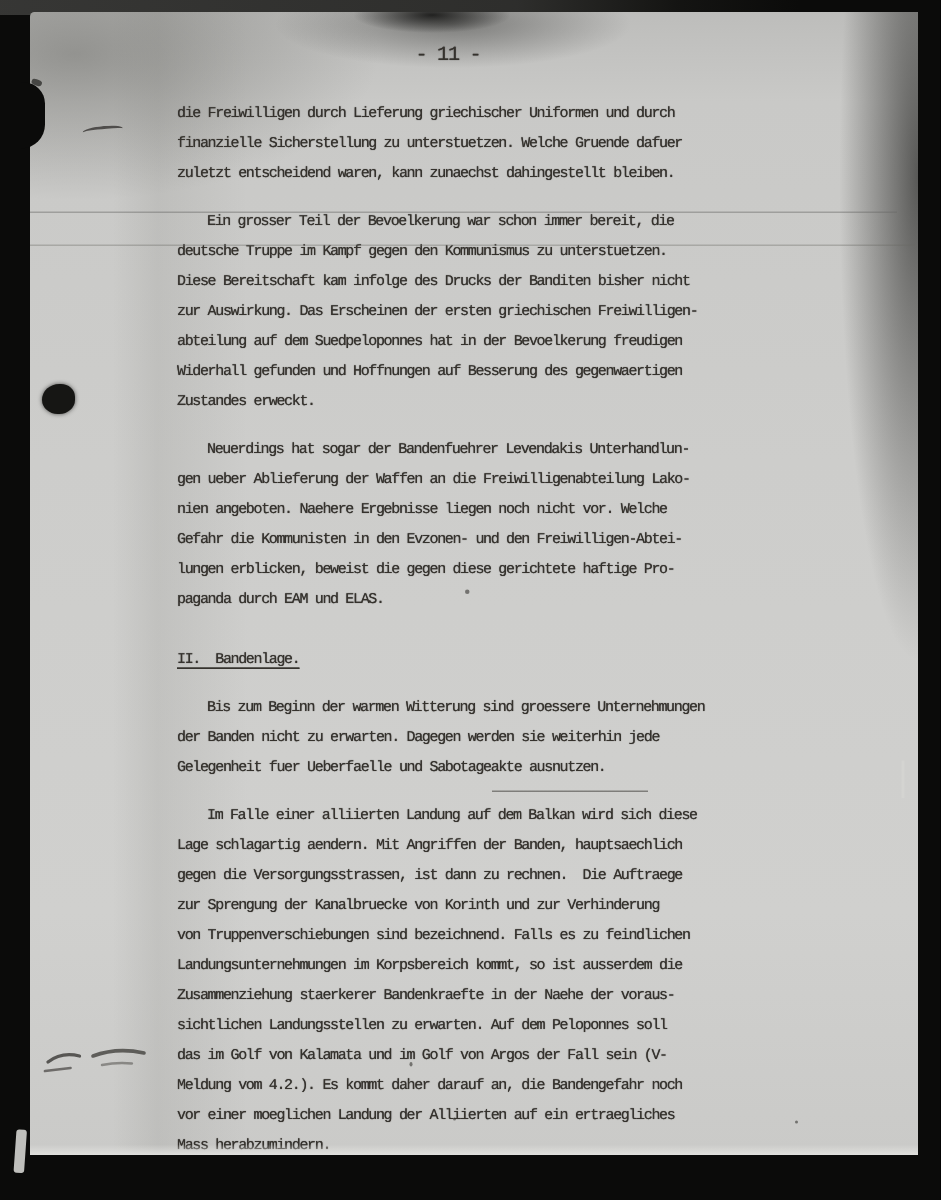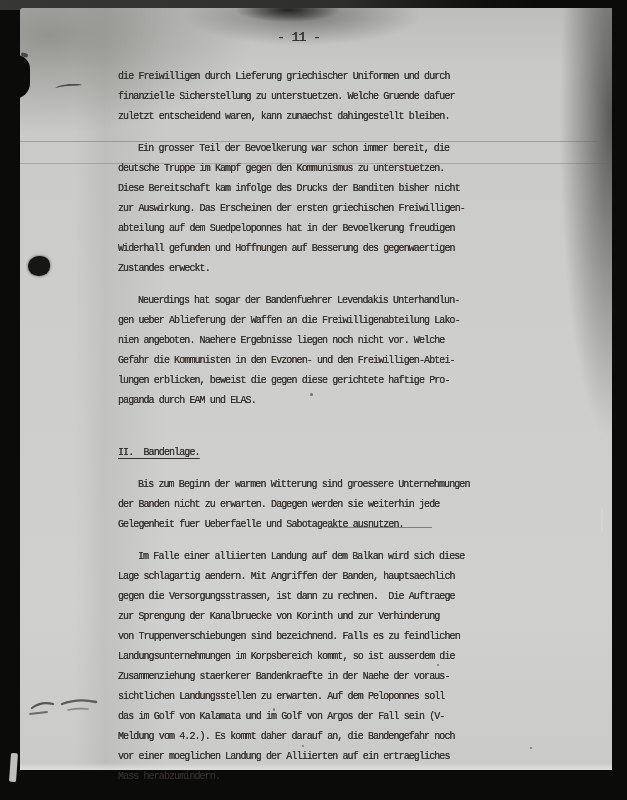--- a/index.html
+++ b/index.html
@@ -36,21 +36,20 @@
     text-shadow:0 0 .6px rgba(35,33,30,.85);
     filter:blur(.2px);
     white-space:pre;
   }
   .line{height:20px;}
   .line.indent{padding-left:20px;margin-top:12px;}
   .line.heading{
     text-decoration:underline;
     text-decoration-thickness:1.4px;
     text-underline-offset:3px;
-    margin-top:12px;
   }
   .crease{position:absolute;height:1px;background:rgba(105,105,101,.45);}
   .crease-1{left:0;top:133px;width:578px;}
   .crease-2{left:0;top:155px;width:590px;opacity:.8;}
   .crease-3{left:308px;top:519px;width:104px;background:rgba(60,58,54,.55);}
   .punch-hole{
     position:absolute;left:8px;top:248px;width:22px;height:20px;
     background:#161614;border-radius:55% 45% 50% 50%;
     box-shadow:0 0 3px rgba(20,20,18,.7);
   }

